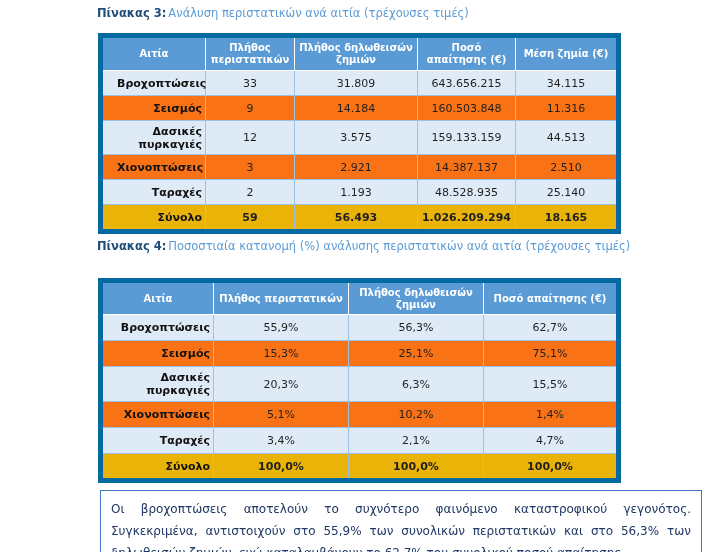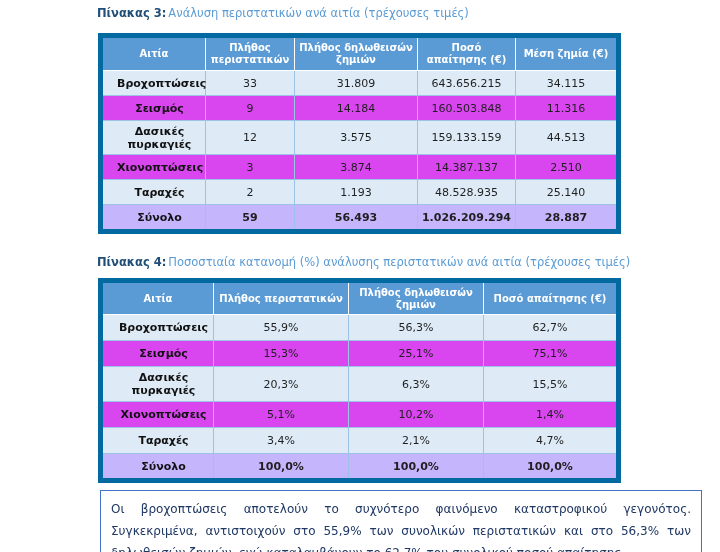--- a/index.html
+++ b/index.html
@@ -23,21 +23,21 @@
   }
   .doc-title .t-label {
     color: #1F4E79;
     font-weight: bold;
     margin-right: 2px;
   }
   .doc-title .t-text {
     color: #5B9BD5;
   }
   #title3 { top: 5px; }
-  #title4 { top: 254px; }
+  #title4 { top: 238px; }
 
   table.data-table {
     position: absolute;
     border-collapse: collapse;
     table-layout: fixed;
     width: 518px;
     border: 5px solid #0369a1;
   }
   #table3 { left: 98px; top: 33px; }
   #table4 { left: 98px; top: 278px; }
@@ -56,30 +56,30 @@
   }
   table.data-table th:first-child { border-left: 1px solid #9CC2E5; }
 
   table.data-table td {
     font-size: 11px;
     color: #1f1f1f;
     text-align: center;
     vertical-align: middle;
     padding: 1px 3px;
     border: 1px solid #9CC2E5;
-    background: #d946ef;
+    background: #f97316;
   }
   table.data-table td:first-child {
-    text-align: center;
+    text-align: right;
     font-weight: bold;
     padding-left: 14px;
     color: #111111;
   }
   table.data-table tr.alt td { background: #DEEBF7; }
-  table.data-table tr.total td { font-weight: bold; background: #c4b5fd; }
+  table.data-table tr.total td { font-weight: bold; background: #eab308; }
 
   #table3 thead tr { height: 35px; }
   #table3 tbody tr { height: 25px; }
   #table3 tbody tr:nth-child(3) { height: 34px; }
   #table3 tbody tr.total { height: 27px; }
 
   #table4 thead tr { height: 34px; }
   #table4 tbody tr { height: 26px; }
   #table4 tbody tr:nth-child(3) { height: 35px; }
   #table4 tbody tr.total { height: 27px; }
@@ -145,37 +145,37 @@
       <tr class="alt">
         <td>Δασικές πυρκαγιές</td>
         <td>12</td>
         <td>3.575</td>
         <td>159.133.159</td>
         <td>44.513</td>
       </tr>
       <tr>
         <td>Χιονοπτώσεις</td>
         <td>3</td>
-        <td>3.874</td>
+        <td>2.921</td>
         <td>14.387.137</td>
         <td>2.510</td>
       </tr>
       <tr class="alt">
         <td>Ταραχές</td>
         <td>2</td>
         <td>1.193</td>
         <td>48.528.935</td>
         <td>25.140</td>
       </tr>
       <tr class="total">
         <td>Σύνολο</td>
         <td>59</td>
         <td>56.493</td>
         <td>1.026.209.294</td>
-        <td>28.887</td>
+        <td>18.165</td>
       </tr>
     </tbody>
 </table>
 
 <div class="doc-title" id="title4">
   <span class="t-label">Πίνακας 4:</span><span class="t-text">Ποσοστιαία κατανομή (%) ανάλυσης περιστατικών ανά αιτία (τρέχουσες τιμές)</span>
 </div>
 
 <table class="data-table" id="table4">
   <colgroup>

